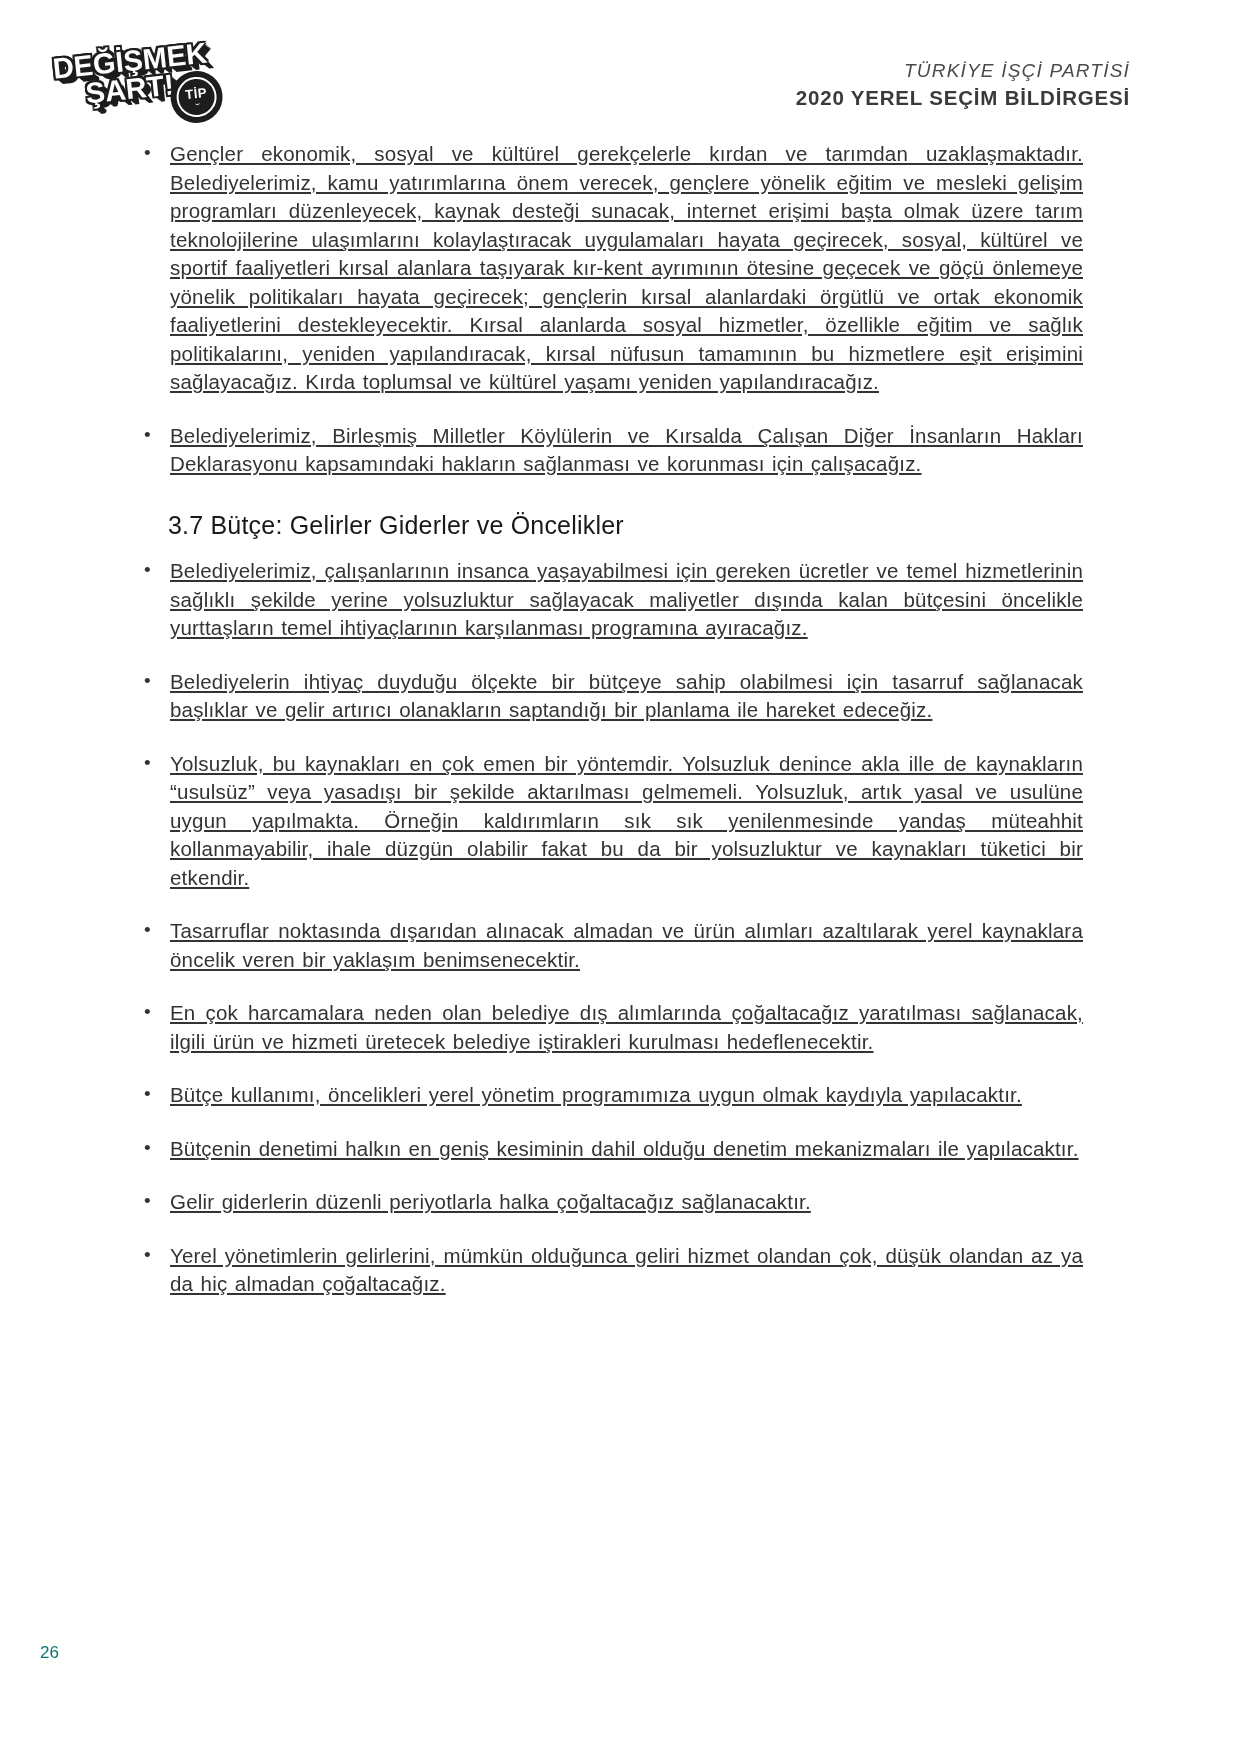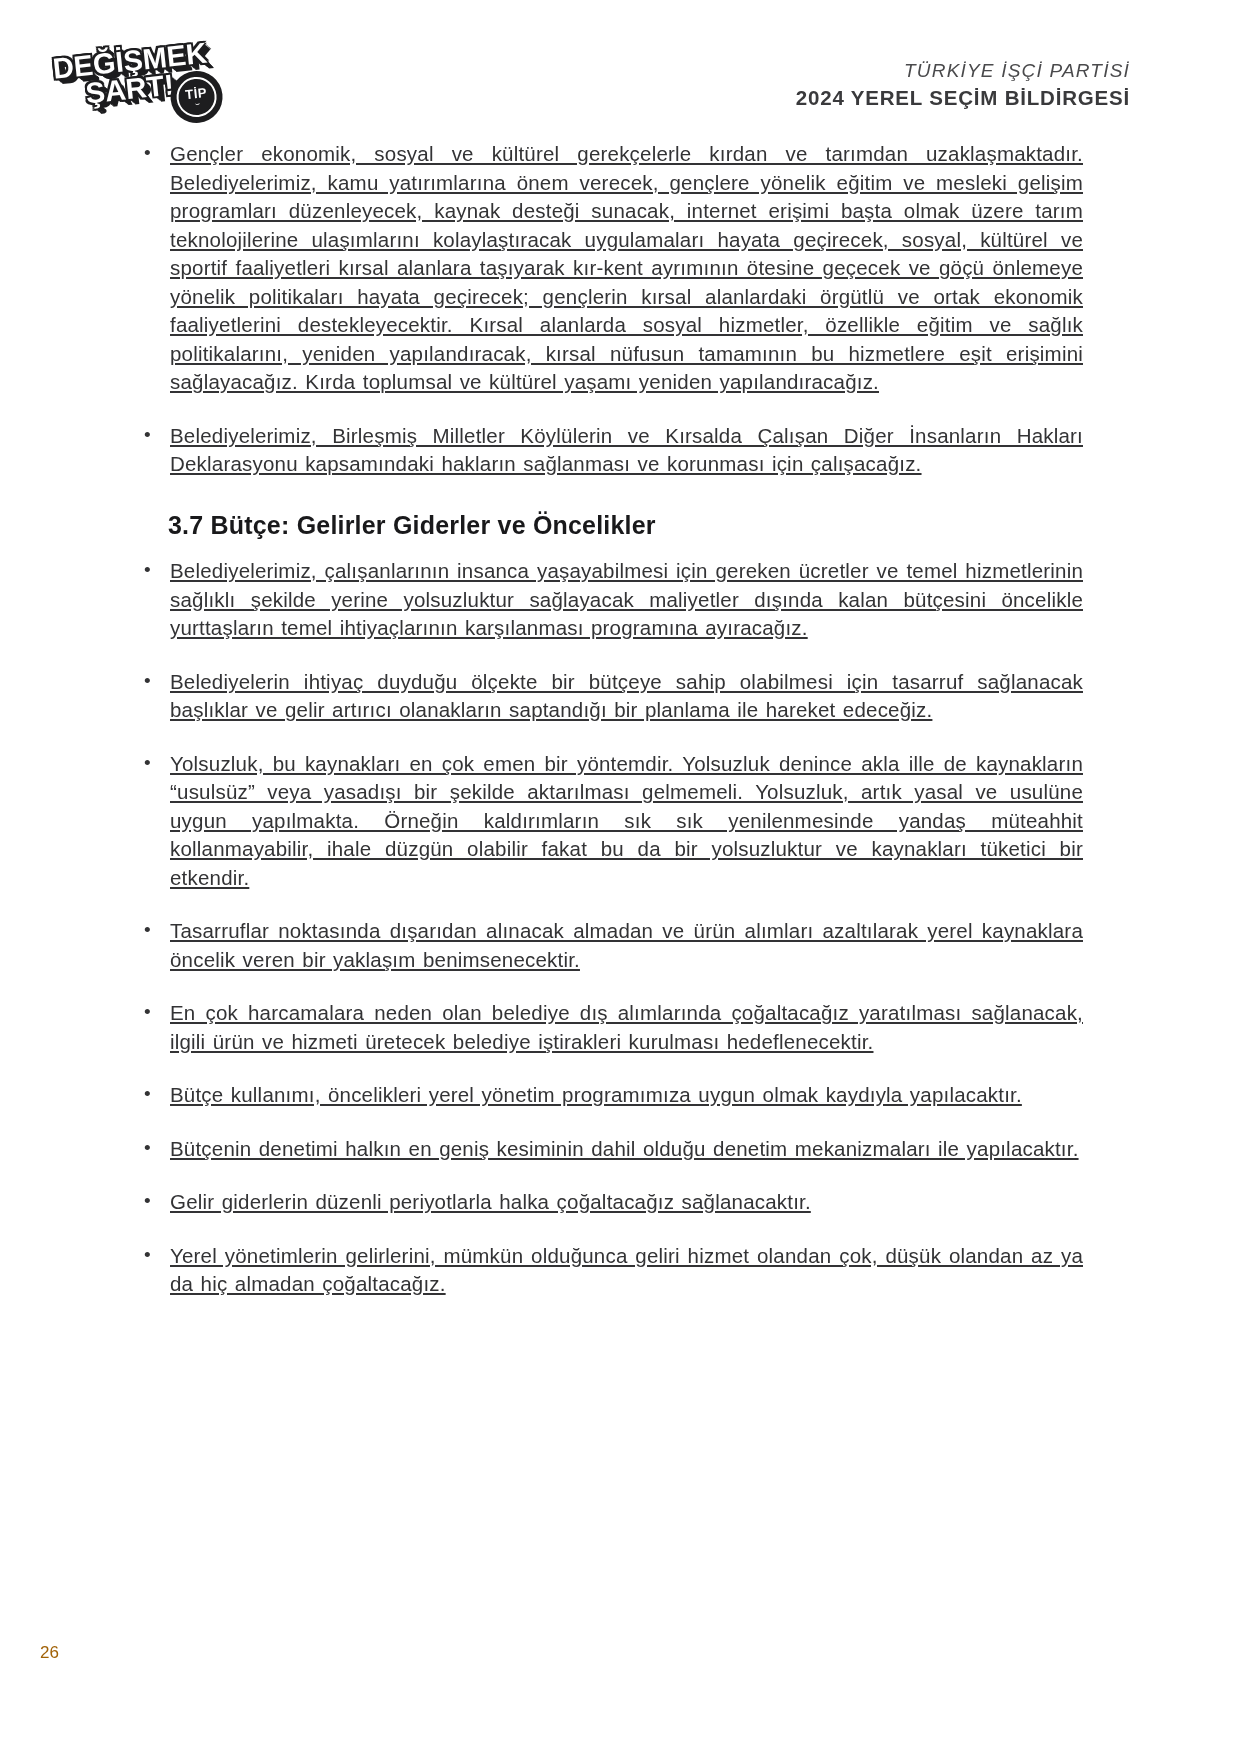--- a/index.html
+++ b/index.html
@@ -107,54 +107,54 @@
     position: absolute;
     left: -26px;
     top: -1px;
     font-size: 19px;
     color: #333335;
   }
   .bullet-text { text-align: justify; text-decoration: underline; }
 
   .section-heading {
     font-size: 25px;
-    font-weight: 700;
+    font-weight: 400;
     color: #19191b;
     letter-spacing: 0.2px;
     margin: 32px 0 18px -2px;
     word-spacing: 0;
   }
 
   .page-number {
     position: absolute;
     left: 40px;
     top: 1643px;
     font-size: 17px;
-    color: #a16207;
+    color: #0f766e;
   }
 </style>
 </head>
 <body>
 
 <div class="page">
 
   <div class="logo">
     <span class="logo-line">DEĞİŞMEK</span>
     <span class="logo-line logo-line2">ŞART!</span>
     <div class="tip-badge">
       <div class="tip-badge-inner">
         <span class="tip-badge-text">TİP</span>
         <span class="tip-badge-laurel">⌣</span>
       </div>
     </div>
   </div>
 
   <div class="header-title">
     <div class="header-title-line1">TÜRKİYE İŞÇİ PARTİSİ</div>
-    <div class="header-title-line2">2024 YEREL SEÇİM BİLDİRGESİ</div>
+    <div class="header-title-line2">2020 YEREL SEÇİM BİLDİRGESİ</div>
   </div>
 
   <div class="doc-body">
       <div class="bullet-item">
         <span class="bullet-marker">•</span>
         <p class="bullet-text">Gençler ekonomik, sosyal ve kültürel gerekçelerle kırdan ve tarımdan uzaklaşmaktadır. Belediyelerimiz, kamu yatırımlarına önem verecek, gençlere yönelik eğitim ve mesleki gelişim programları düzenleyecek, kaynak desteği sunacak, internet erişimi başta olmak üzere tarım teknolojilerine ulaşımlarını kolaylaştıracak uygulamaları hayata geçirecek, sosyal, kültürel ve sportif faaliyetleri kırsal alanlara taşıyarak kır-kent ayrımının ötesine geçecek ve göçü önlemeye yönelik politikaları hayata geçirecek; gençlerin kırsal alanlardaki örgütlü ve ortak ekonomik faaliyetlerini destekleyecektir. Kırsal alanlarda sosyal hizmetler, özellikle eğitim ve sağlık politikalarını, yeniden yapılandıracak, kırsal nüfusun tamamının bu hizmetlere eşit erişimini sağlayacağız. Kırda toplumsal ve kültürel yaşamı yeniden yapılandıracağız.</p>
       </div>
       <div class="bullet-item">
         <span class="bullet-marker">•</span>
         <p class="bullet-text">Belediyelerimiz, Birleşmiş Milletler Köylülerin ve Kırsalda Çalışan Diğer İnsanların Hakları Deklarasyonu kapsamındaki hakların sağlanması ve korunması için çalışacağız.</p>

